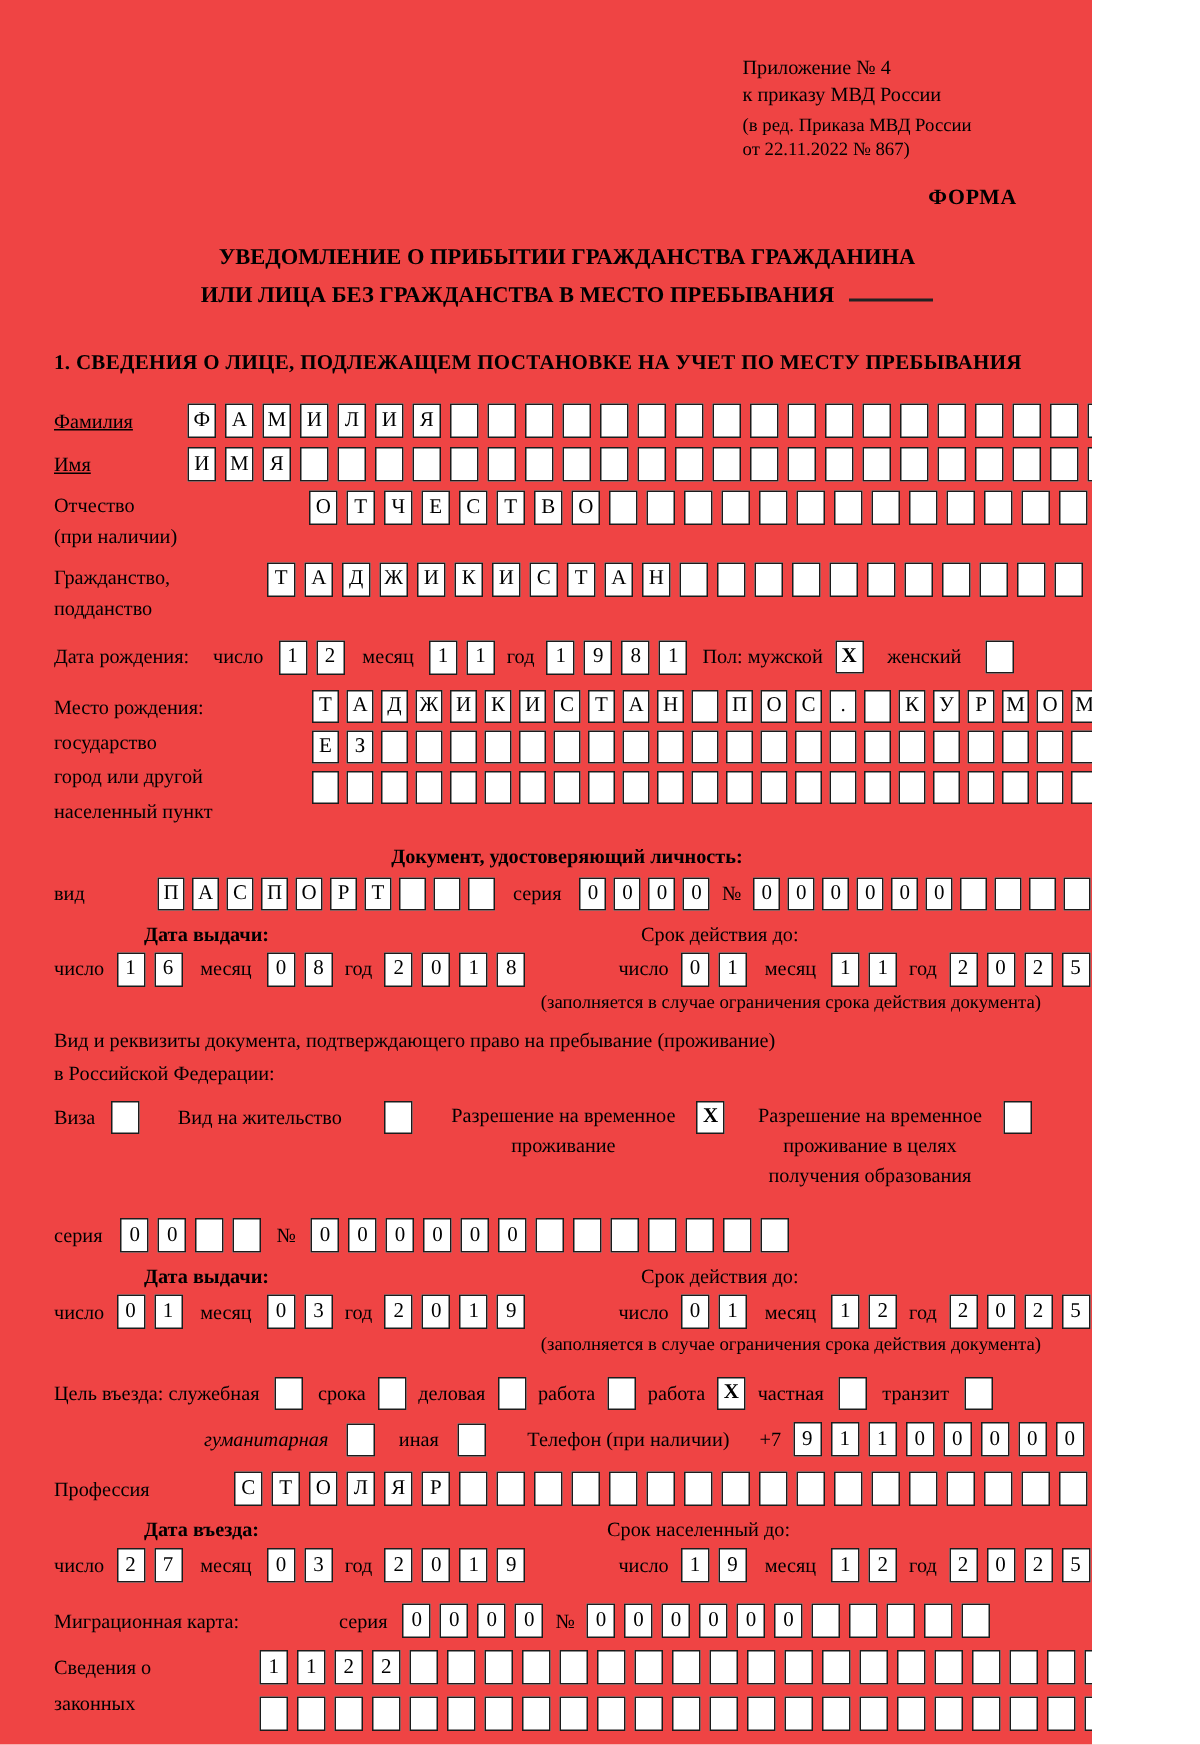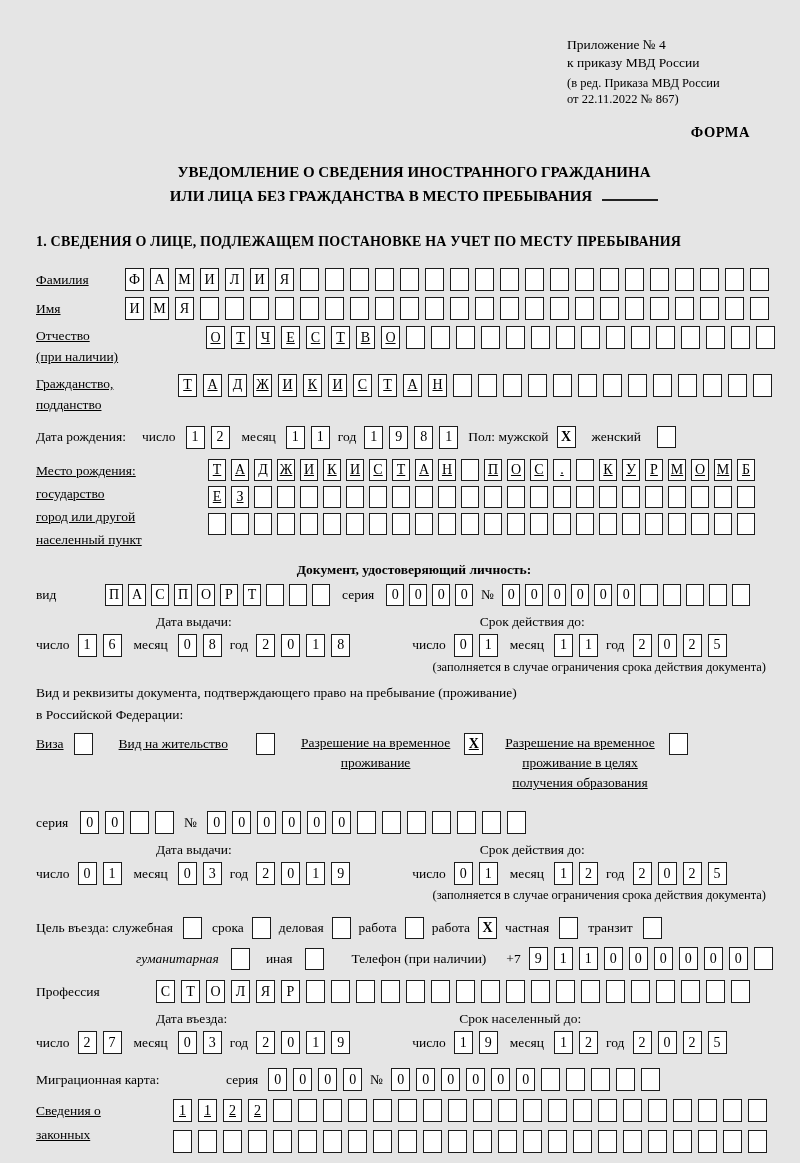--- a/index.html
+++ b/index.html
@@ -1,50 +1,50 @@
 <!DOCTYPE html>
 <html><head>
 <meta charset="utf-8">
 <style>
   html,body{margin:0;padding:0;background:#fff;}
   .page{
-    width:800px;height:1163px;background:#e5e5e5;color:#000;
+    width:728px;height:1163px;background:#ef4444;color:#000;
     font-family:"Liberation Serif",serif;font-size:13.5px;
     box-sizing:border-box;padding:36px 8px 8px 36px;overflow:hidden;position:relative;
   }
   .appendix{margin-left:auto;width:225px;line-height:1.3;font-size:13.5px;}
   .appendix .ed{font-size:12.5px;}
   .appendix .ed-first{margin-top:4px;}
   .forma{text-align:right;padding-right:42px;font-weight:bold;font-size:14.5px;margin-top:16px;letter-spacing:.5px;}
   .title{text-align:center;font-weight:bold;font-size:15px;line-height:1.55;margin-top:20px;}
   .uline{display:inline-block;width:56px;border-bottom:2px solid #222;margin-left:10px;height:1em;vertical-align:baseline;}
   .section{font-weight:bold;font-size:14px;margin-top:26px;text-align:left;letter-spacing:.2px;}
   .row{display:flex;align-items:center;margin-top:6px;}
-  .row.top{align-items:flex-start;text-decoration:underline;}
+  .row.top{align-items:flex-start;}
   .lbl{flex:none;}
   .lbl2{flex:none;line-height:1.55;}
   .cells{display:inline-flex;gap:6px;flex:none;}
   .cell{
     width:17px;height:21px;border:1.6px solid #1c1c1c;flex:none;
     display:inline-flex;align-items:center;justify-content:center;
     font-size:14px;background:#fff;
   }
   .cells.mid{gap:5px;}
   .cells.mid .cell{width:16px;height:20px;}
   .cells.cb .cell{width:17px;height:20px;font-weight:bold;}
   .w-surname{width:89px;text-decoration:underline;}
   .w-patronymic{width:170px;}
   .w-citizenship{width:142px;}
   .w-profession{width:120px;}
   .w-reps{width:137px;}
   .gap8{margin-left:8px;} .gap10{margin-left:10px;} .gap12{margin-left:12px;}
   .gap16{margin-left:16px;} .gap20{margin-left:20px;} .gap28{margin-left:28px;}
   .doc-header{text-align:center;font-weight:bold;margin-top:10px;font-size:13.5px;}
   .date-heads{display:flex;margin-top:8px;font-size:13.5px;}
-  .date-heads .h1{margin-left:120px;}
+  .date-heads .h1{margin-left:60px;font-weight:bold;}
   .date-heads .h2{margin-left:248px;}
   .date-heads.entry .h2{margin-left:232px;}
   .note{text-align:right;padding-right:26px;font-size:12.5px;margin-top:3px;}
   .stack{display:flex;flex-direction:column;gap:5px;}
   .bp-left{width:172px;flex:none;line-height:1.72;}
   .cbgroup{display:flex;align-items:flex-start;gap:10px;}
   .cbtext{text-align:center;line-height:1.5;}
   .mt10{margin-top:10px;} .mt14{margin-top:14px;} .mt18{margin-top:18px;}
 </style>
 </head>
@@ -55,21 +55,21 @@
   <div class="appendix">
     <div>Приложение № 4</div>
     <div>к приказу МВД России</div>
     <div class="ed ed-first">(в ред. Приказа МВД России</div>
     <div class="ed">от 22.11.2022 № 867)</div>
   </div>
 
   <div class="forma">ФОРМА</div>
 
   <div class="title">
-    <div>УВЕДОМЛЕНИЕ О СВЕДЕНИЯ ИНОСТРАННОГО ГРАЖДАНИНА</div>
+    <div>УВЕДОМЛЕНИЕ О ПРИБЫТИИ ГРАЖДАНСТВА ГРАЖДАНИНА</div>
     <div>
       <span>ИЛИ ЛИЦА БЕЗ ГРАЖДАНСТВА В МЕСТО ПРЕБЫВАНИЯ</span><span class="uline"></span>
     </div>
   </div>
 
   <div class="section">1. СВЕДЕНИЯ О ЛИЦЕ, ПОДЛЕЖАЩЕМ ПОСТАНОВКЕ НА УЧЕТ ПО МЕСТУ ПРЕБЫВАНИЯ</div>
 
   <div class="row mt18">
     <span class="lbl w-surname">Фамилия</span>
     <span class="cells">

